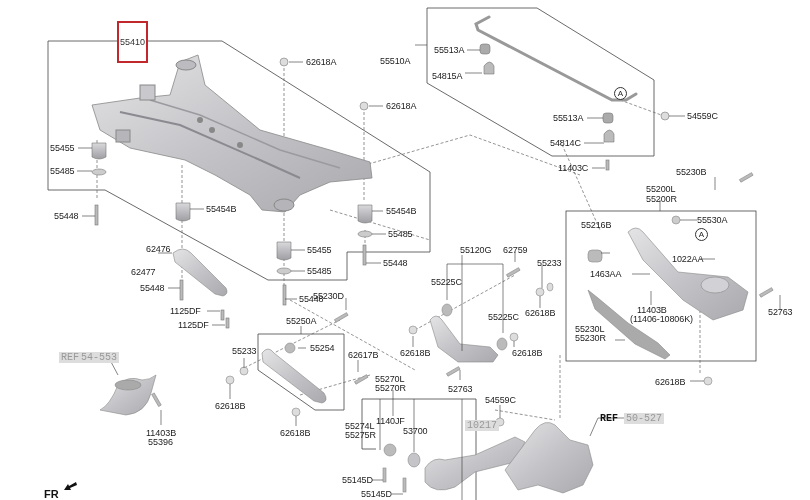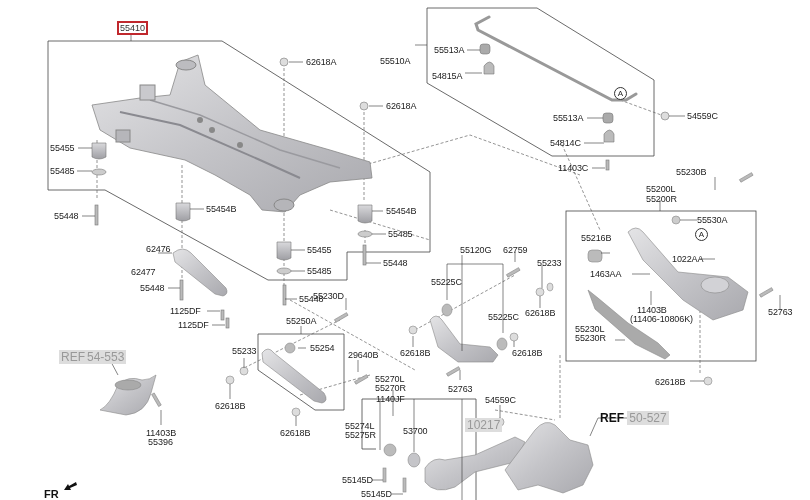--- a/index.html
+++ b/index.html
@@ -1,23 +1,23 @@
 <!DOCTYPE html>
 <html><head>
 <meta charset="utf-8">
 <style>
   html,body{margin:0;padding:0;background:#fff;}
   body{width:810px;height:500px;position:relative;overflow:hidden;font-family:"Liberation Sans",sans-serif;}
   #diagram{position:absolute;left:0;top:0;width:810px;height:500px;}
   .lbl{position:absolute;font-size:9px;color:#222;white-space:nowrap;line-height:10px;letter-spacing:-0.1px;cursor:pointer;}
   .lbl2{position:absolute;font-size:9px;color:#222;white-space:nowrap;line-height:10px;cursor:pointer;text-align:center;}
-  .ref{position:absolute;font-size:12px;line-height:11px;white-space:nowrap;cursor:pointer;}
+  .ref{position:absolute;font-size:10px;line-height:11px;white-space:nowrap;cursor:pointer;font-family:Liberation Mono, monospace;}
   .ref .grey{background:#ddd;color:#999;padding:0 2px;}
   .ref .blk{color:#111;font-weight:bold;}
-  .main-part{position:absolute;left:117px;top:21px;border:2px solid #c0282d;font-size:9px;line-height:10px;padding:0 1px;color:#333;background:#fff;cursor:pointer;}
+  .main-part{position:absolute;left:117px;top:21px;border:2px solid #c0282d;font-size:9px;line-height:10px;padding:14px 1px;color:#333;background:#fff;cursor:pointer;}
   .circleA{position:absolute;width:11px;height:11px;border:1px solid #333;border-radius:50%;font-size:8px;line-height:11px;text-align:center;color:#222;background:#fff;}
   .fr{position:absolute;left:44px;top:488px;font-size:11px;font-weight:bold;color:#111;}
   .fr-arrow{position:absolute;left:62px;top:480px;width:16px;height:12px;}
 </style>
 </head>
 <body>
 
 <svg id="diagram" viewBox="0 0 810 500" xmlns="http://www.w3.org/2000/svg">
   <defs>
     <linearGradient id="metal" x1="0" y1="0" x2="1" y2="1">
@@ -249,21 +249,21 @@
 <div class="lbl" style="left:550px;top:138px">54814C</div>
 <div class="lbl" style="left:558px;top:163px">11403C</div>
 <div class="lbl" style="left:687px;top:111px">54559C</div>
 <div class="circleA" style="left:614px;top:87px">A</div>
 
 <div class="lbl" style="left:676px;top:167px">55230B</div>
 <div class="lbl" style="left:646px;top:184px">55200L</div>
 <div class="lbl" style="left:646px;top:194px">55200R</div>
 <div class="lbl" style="left:697px;top:215px">55530A</div>
 <div class="circleA" style="left:695px;top:228px">A</div>
-<div class="lbl" style="left:581px;top:233px">55216B</div>
+<div class="lbl" style="left:581px;top:220px">55216B</div>
 <div class="lbl" style="left:537px;top:258px">55233</div>
 <div class="lbl" style="left:672px;top:254px">1022AA</div>
 <div class="lbl" style="left:590px;top:269px">1463AA</div>
 <div class="lbl" style="left:525px;top:308px">62618B</div>
 <div class="lbl" style="left:637px;top:305px">11403B</div>
 <div class="lbl" style="left:630px;top:314px">(11406-10806K)</div>
 <div class="lbl" style="left:575px;top:324px">55230L</div>
 <div class="lbl" style="left:575px;top:333px">55230R</div>
 <div class="lbl" style="left:768px;top:307px">52763</div>
 <div class="lbl" style="left:655px;top:377px">62618B</div>
@@ -273,27 +273,27 @@
 <div class="lbl" style="left:431px;top:277px">55225C</div>
 <div class="lbl" style="left:488px;top:312px">55225C</div>
 <div class="lbl" style="left:400px;top:348px">62618B</div>
 <div class="lbl" style="left:512px;top:348px">62618B</div>
 <div class="lbl" style="left:448px;top:384px">52763</div>
 
 <div class="lbl" style="left:313px;top:291px">55230D</div>
 <div class="lbl" style="left:286px;top:316px">55250A</div>
 <div class="lbl" style="left:232px;top:346px">55233</div>
 <div class="lbl" style="left:310px;top:343px">55254</div>
-<div class="lbl" style="left:348px;top:350px">29640B</div>
+<div class="lbl" style="left:348px;top:350px">62617B</div>
 <div class="lbl" style="left:215px;top:401px">62618B</div>
 <div class="lbl" style="left:280px;top:428px">62618B</div>
 
 <div class="lbl" style="left:375px;top:374px">55270L</div>
 <div class="lbl" style="left:375px;top:383px">55270R</div>
-<div class="lbl" style="left:376px;top:394px">1140JF</div>
+<div class="lbl" style="left:376px;top:416px">1140JF</div>
 <div class="lbl" style="left:345px;top:421px">55274L</div>
 <div class="lbl" style="left:345px;top:430px">55275R</div>
 <div class="lbl" style="left:403px;top:426px">53700</div>
 <div class="lbl" style="left:342px;top:475px">55145D</div>
 <div class="lbl" style="left:361px;top:489px">55145D</div>
 <div class="lbl" style="left:485px;top:395px">54559C</div>
 <div class="ref" style="left:465px;top:420px"><span class="grey">10217</span></div>
 
 <div class="lbl2" style="left:146px;top:428px">11403B</div>
 <div class="lbl2" style="left:148px;top:437px">55396</div>

